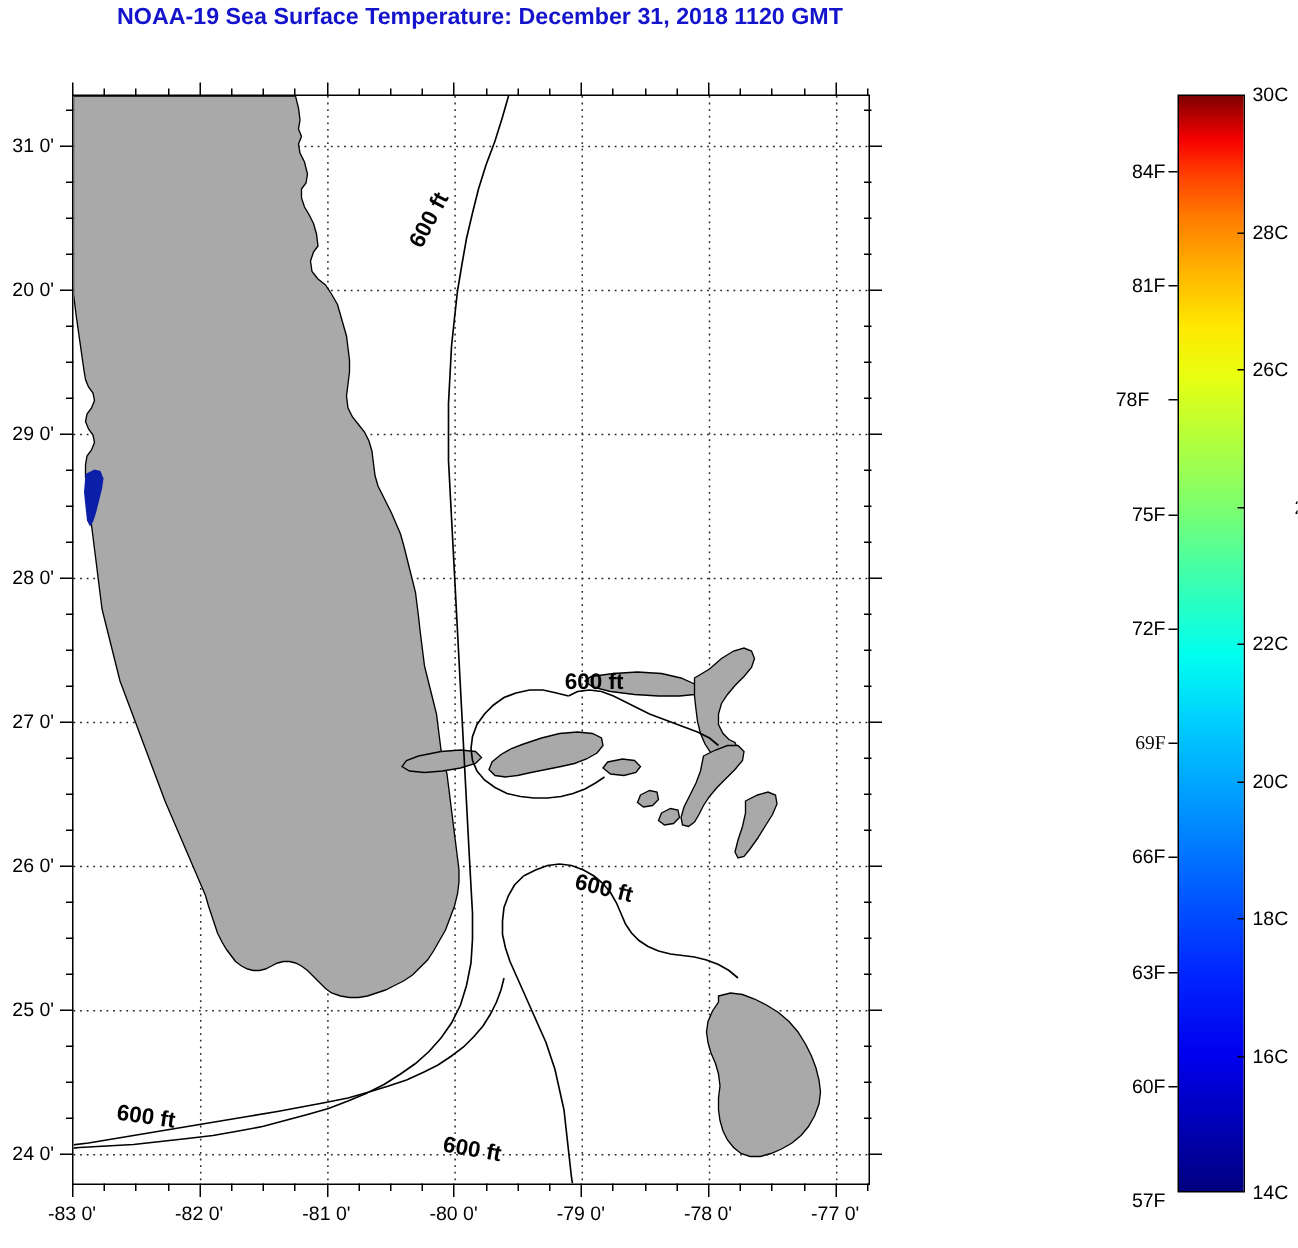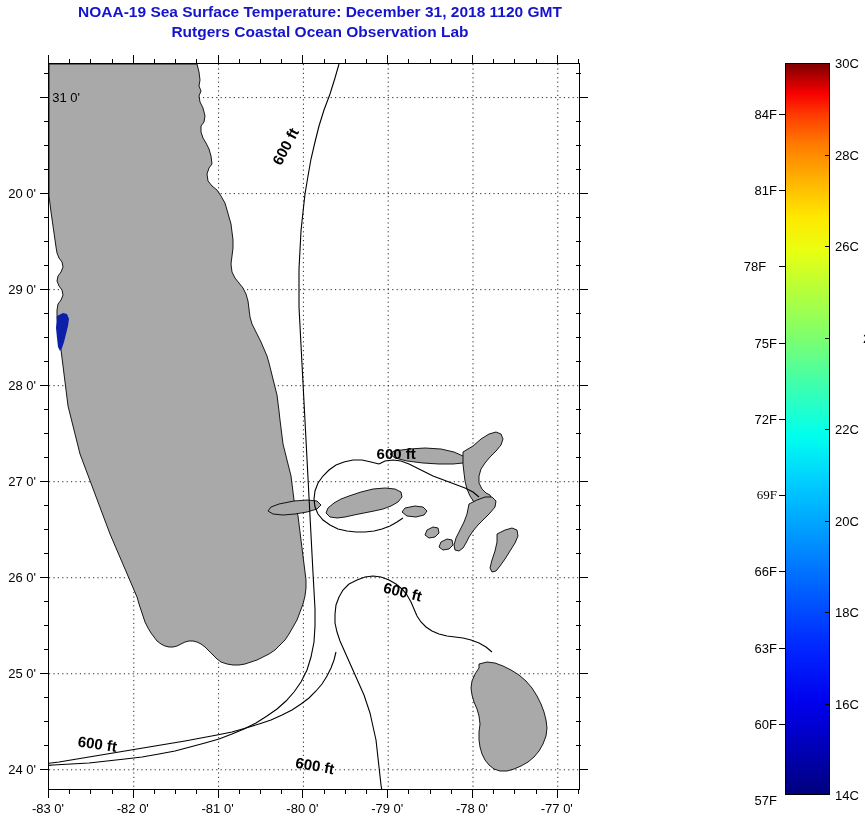--- a/index.html
+++ b/index.html
@@ -113,21 +113,20 @@
     font-weight: bold;
     font-size: 15px;
     fill: #000000;
   }
 </style>
 </head>
 <body>
 
 <div id="title-block">
   <span id="title-line1">NOAA-19 Sea Surface Temperature:  December 31, 2018 1120 GMT</span>
-  <span id="title-line2">Rutgers Coastal Ocean Observation Lab</span>
 </div>
 
 <div id="plot-frame">
   <svg id="map-svg" viewBox="0 0 530 725" preserveAspectRatio="none">
     <defs>
       <clipPath id="plotclip">
           <rect x="0" y="0" width="530" height="725"></rect>
         </clipPath>
     </defs>
 
@@ -372,21 +371,21 @@
     <div class="tick tick-x-minor" style="left: 493.2px; top: 789px;"></div>
     <div class="tick tick-x-minor" style="left: 493.2px; top: 59px;"></div>
     <div class="tick tick-x-minor" style="left: 514.4px; top: 789px;"></div>
     <div class="tick tick-x-minor" style="left: 514.4px; top: 59px;"></div>
     <div class="tick tick-x-minor" style="left: 535.6px; top: 789px;"></div>
     <div class="tick tick-x-minor" style="left: 535.6px; top: 59px;"></div>
     <div class="tick tick-x-minor" style="left: 578px; top: 789px;"></div>
     <div class="tick tick-x-minor" style="left: 578px; top: 59px;"></div>
     <div class="tick tick-y-major" style="left: 40px; top: 96.6093px;"></div>
     <div class="tick tick-y-major" style="left: 579px; top: 96.6093px;"></div>
-    <div class="axis-label ylab" style="left: 0px; width: 36px; top: 96.6093px; padding-left: 44px;">31 0'</div>
+    <div class="axis-label ylab" style="left: 0px; width: 36px; top: 96.6093px;">31 0'</div>
     <div class="tick tick-y-major" style="left: 40px; top: 192.636px;"></div>
     <div class="tick tick-y-major" style="left: 579px; top: 192.636px;"></div>
     <div class="axis-label ylab" style="left: 0px; width: 36px; top: 192.636px;">20 0'</div>
     <div class="tick tick-y-major" style="left: 40px; top: 288.662px;"></div>
     <div class="tick tick-y-major" style="left: 579px; top: 288.662px;"></div>
     <div class="axis-label ylab" style="left: 0px; width: 36px; top: 288.662px;">29 0'</div>
     <div class="tick tick-y-major" style="left: 40px; top: 384.689px;"></div>
     <div class="tick tick-y-major" style="left: 579px; top: 384.689px;"></div>
     <div class="axis-label ylab" style="left: 0px; width: 36px; top: 384.689px;">28 0'</div>
     <div class="tick tick-y-major" style="left: 40px; top: 480.715px;"></div>

